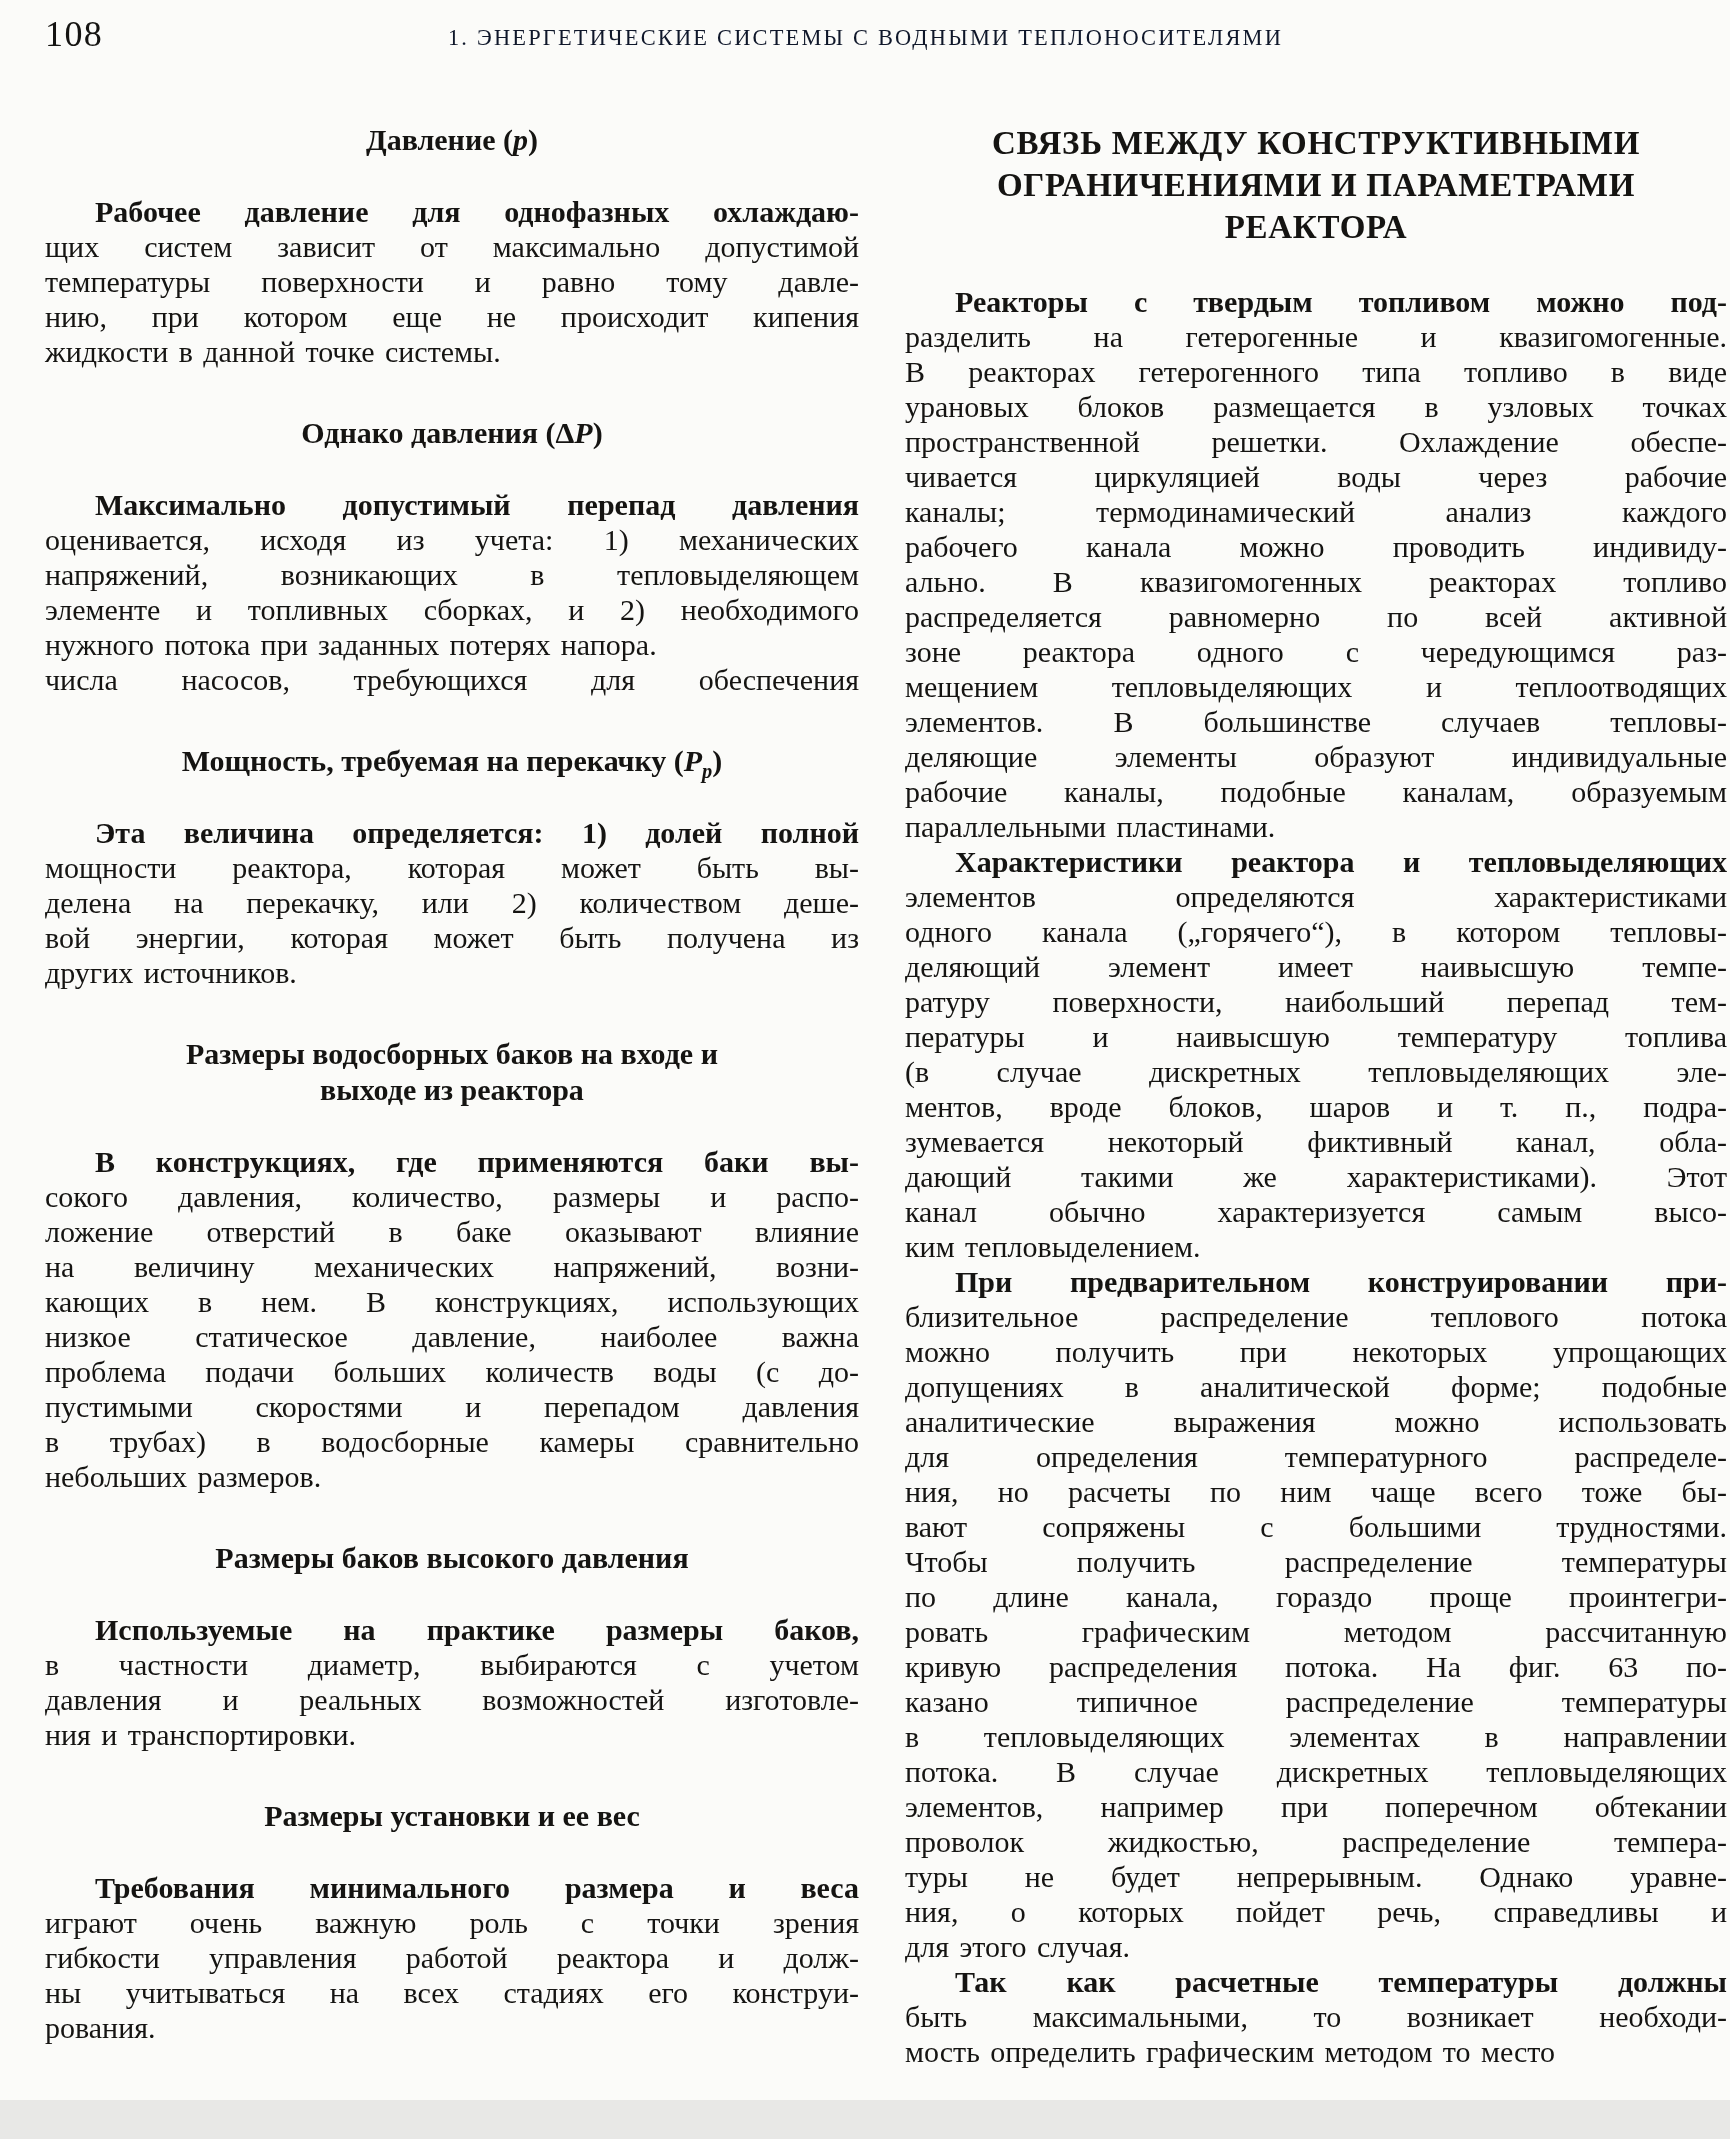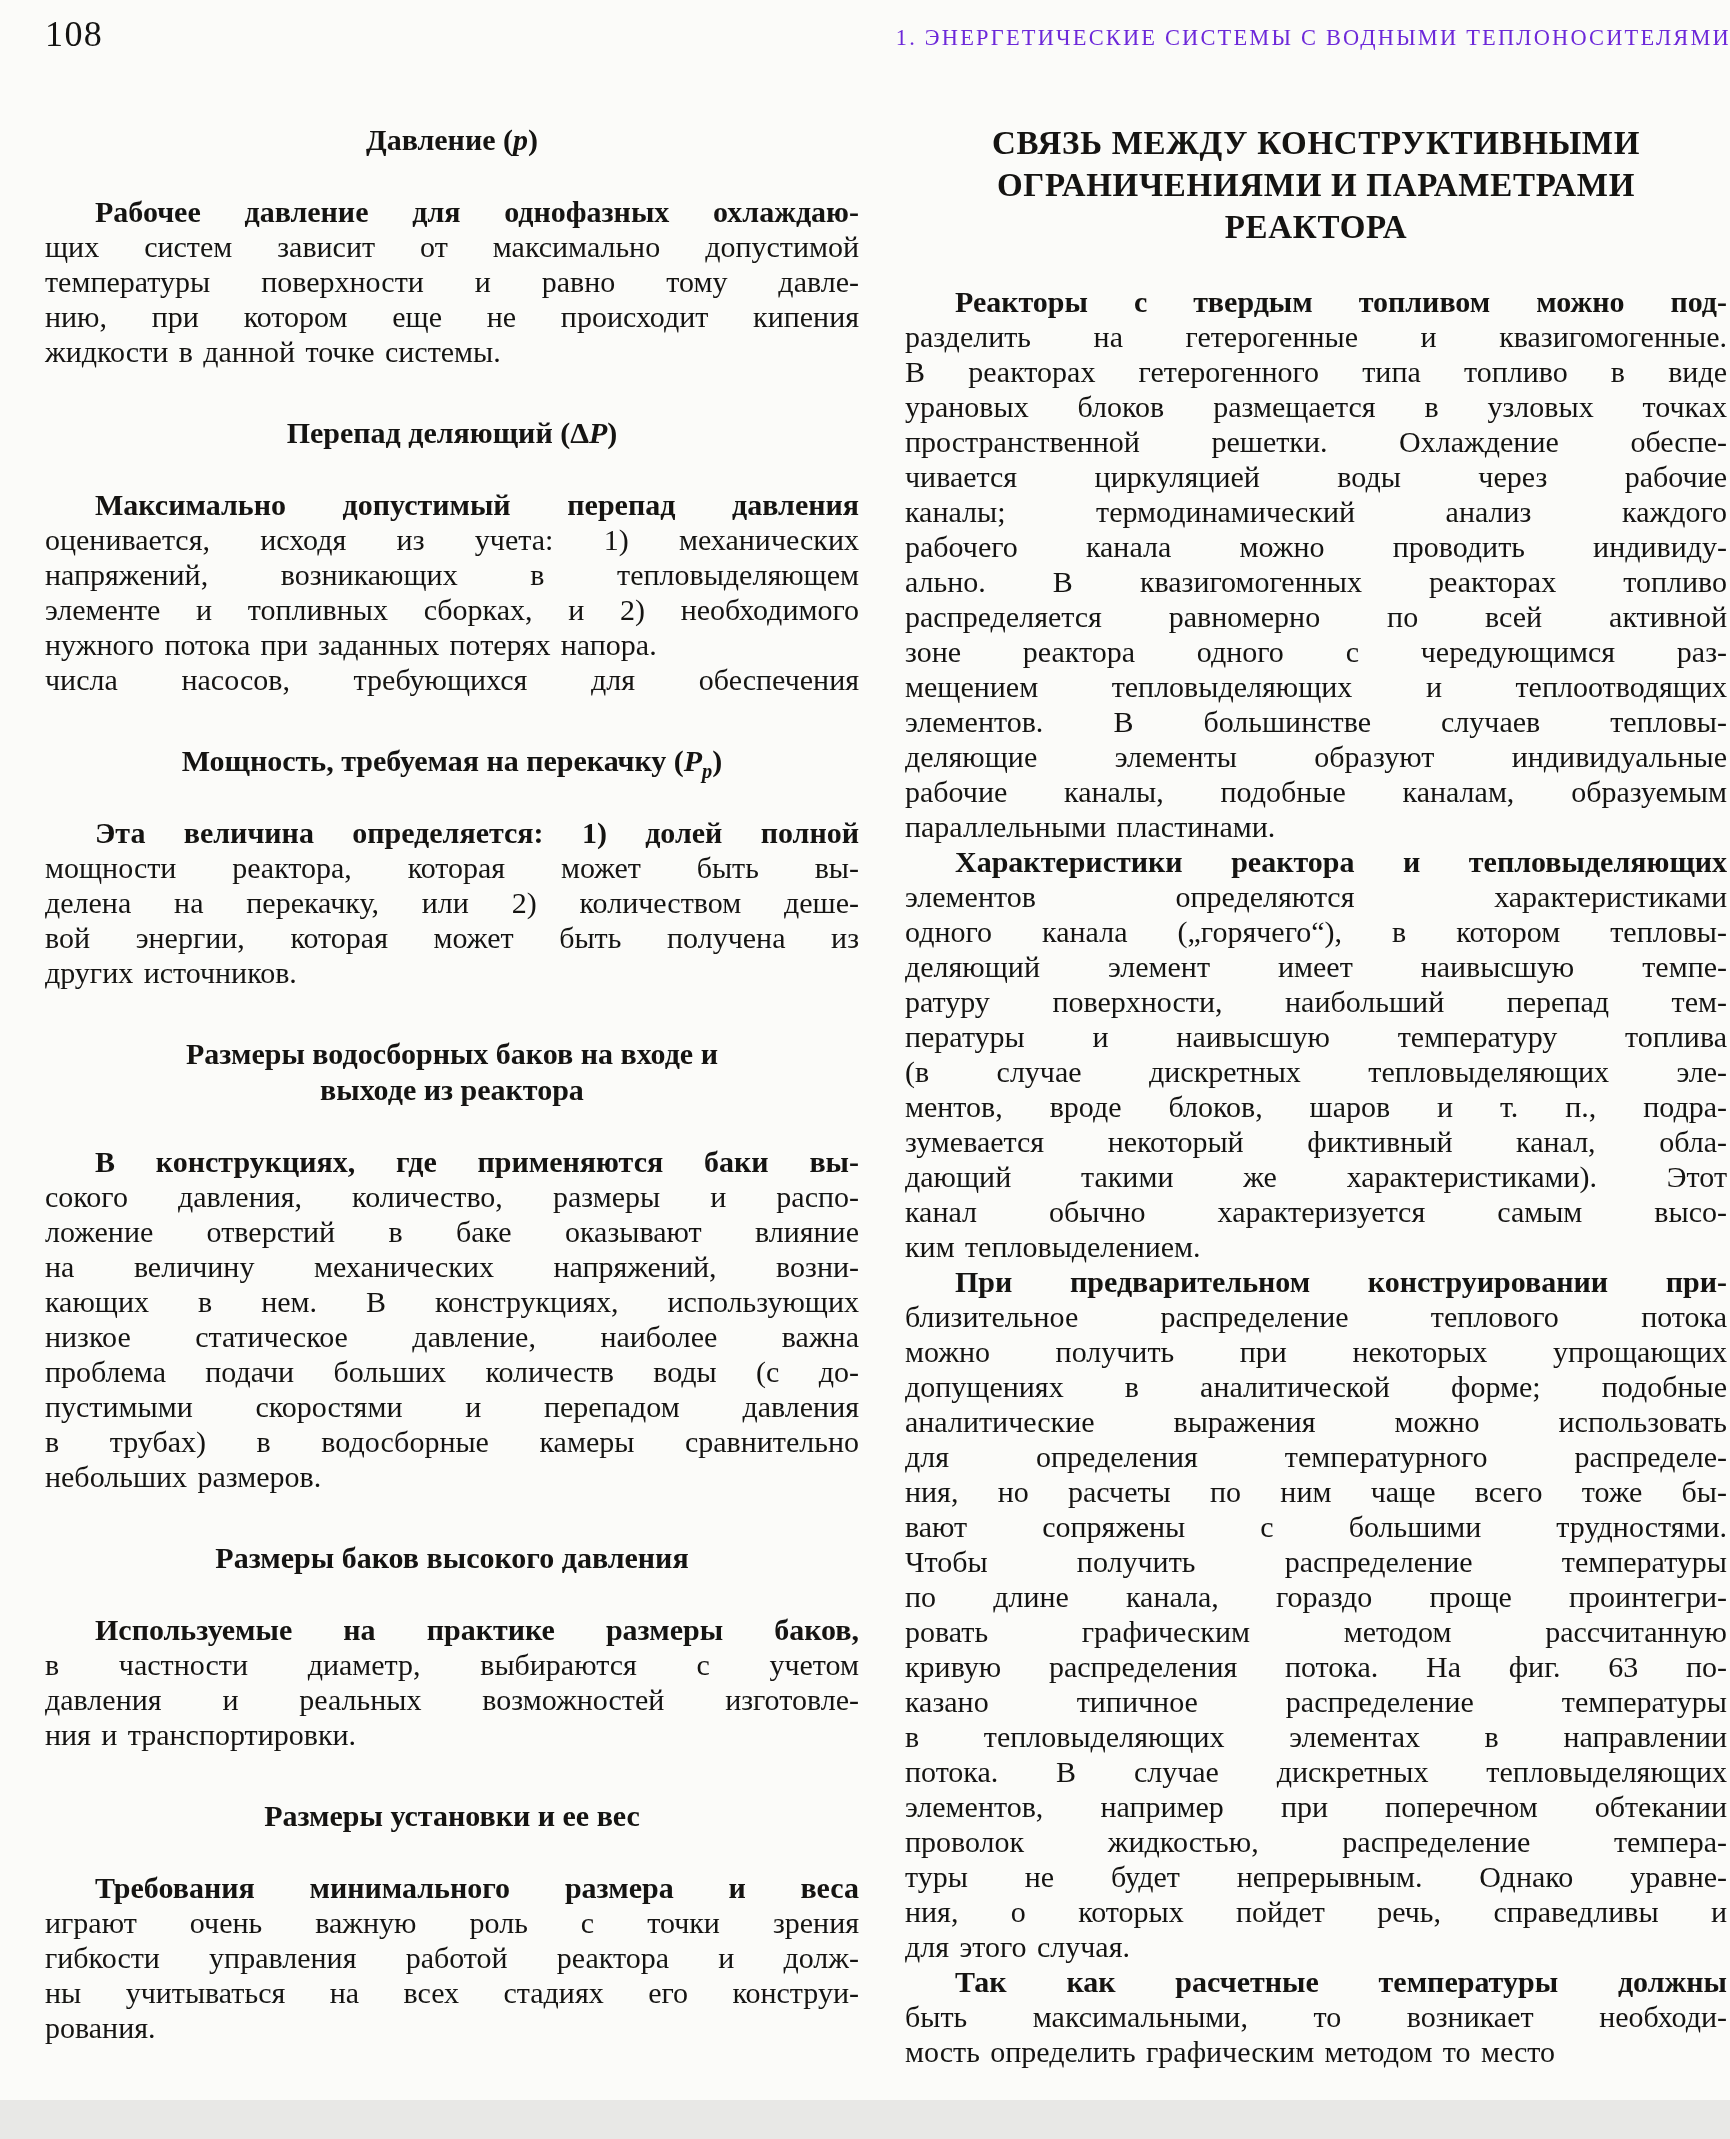--- a/index.html
+++ b/index.html
@@ -14,23 +14,23 @@
     font-size: 30px;
     overflow: hidden;
   }
   .page-header { position: absolute; top: 0; left: 0; right: 0; height: 79px; }
   .page-number {
     position: absolute; left: 45px; top: 13px;
     font-size: 36px; letter-spacing: 1.4px;
   }
   .running-title {
     position: absolute; top: 24.5px; left: 0; right: 0;
-    text-align: right;
+    text-align: center;
     font-size: 22.4px; letter-spacing: 2.2px;
-    color: #6d28d9;
+    color: #0f172a;
     white-space: nowrap;
   }
   .columns {
     position: absolute; top: 110px; left: 45px; right: 4.3px;
     display: flex; gap: 46px;
   }
   .column { flex: none; }
   .col-left  { width: 814px; }
   .col-right { width: 822px; }
 
@@ -81,21 +81,21 @@
           <div class="para">
             <div class="line first">Рабочее давление для однофазных охлаждаю-</div>
             <div class="line">щих систем зависит от максимально допустимой</div>
             <div class="line">температуры поверхности и равно тому давле-</div>
             <div class="line">нию, при котором еще не происходит кипения</div>
             <div class="line last">жидкости в данной точке системы.</div>
           </div>
         </section>
         <section class="section">
           <div class="sec-heading">
-            <div class="h-line"><span>Перепад деляющий (Δ</span><span class="it">P</span><span>)</span></div>
+            <div class="h-line"><span>Однако давления (Δ</span><span class="it">P</span><span>)</span></div>
           </div>
           <div class="para">
             <div class="line first">Максимально допустимый перепад давления</div>
             <div class="line">оценивается, исходя из учета: 1) механических</div>
             <div class="line">напряжений, возникающих в тепловыделяющем</div>
             <div class="line">элементе и топливных сборках, и 2) необходимого</div>
             <div class="line last">нужного потока при заданных потерях напора.</div>
             <div class="line">числа насосов, требующихся для обеспечения</div>
           </div>
         </section>

